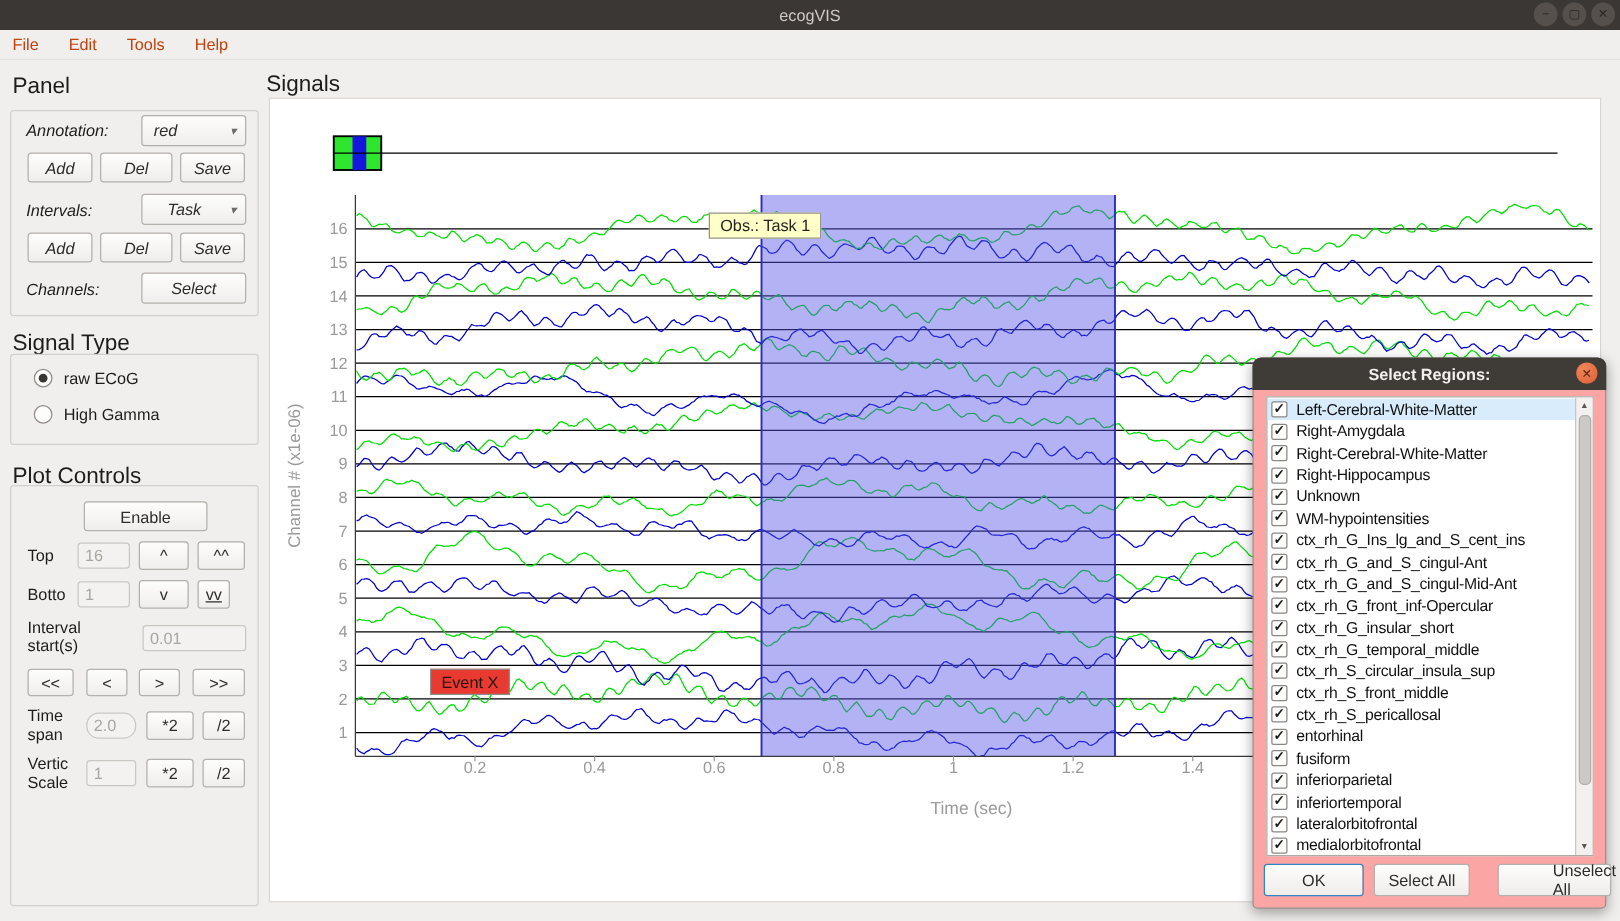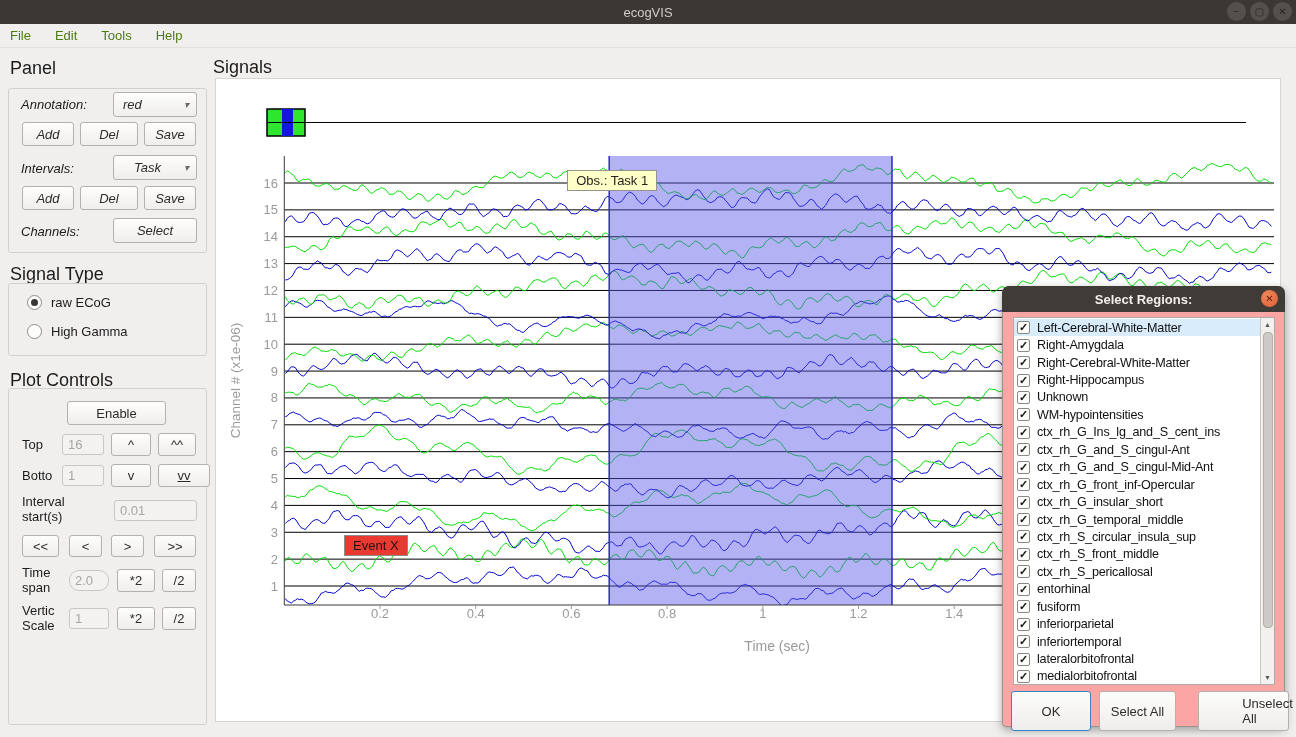--- a/index.html
+++ b/index.html
@@ -7,21 +7,21 @@
   body { font-family:"Liberation Sans", sans-serif; background:#f1efee; position:relative; font-size:13px; color:#1c1c1c; }
 
   
   .titlebar { position:absolute; left:0; top:0; width:1296px; height:24px; background:#3b3734; display:flex; align-items:center; justify-content:center; }
   .titlebar .title { color:#cfcac5; font-size:13px; }
   .winbtns { position:absolute; right:4px; top:2px; display:flex; gap:4px; }
   .winbtn { width:19px; height:19px; border-radius:50%; background:#55504c; color:#2a2623; display:flex; align-items:center; justify-content:center; font-size:10px; line-height:1; cursor:default; }
 
   
   .menubar { position:absolute; left:0; top:24px; width:1296px; height:24px; background:#f1efee; border-bottom:1px solid #e3e0dd; display:flex; align-items:center; padding-left:10px; gap:24px; }
-  .menu-item { font-size:13px; color:#4d7c0f; }
+  .menu-item { font-size:13px; color:#c2410c; }
 
   
   .heading { position:absolute; font-size:18px; color:#1c1c1c; }
 
   
   .groupbox { position:absolute; border:1px solid #d3d0cc; border-radius:3px; background:#f1efee; }
 
   
   .btn { position:absolute; display:flex; align-items:center; justify-content:center; background:linear-gradient(#fdfdfc,#f0eeec); border:1px solid #b4b0ab; border-radius:3px; font-size:13px; color:#2e2c2a; cursor:default; }
   .dd  { position:absolute; display:flex; align-items:center; justify-content:space-between; background:linear-gradient(#fdfdfc,#f0eeec); border:1px solid #b4b0ab; border-radius:3px; font-size:13px; color:#2e2c2a; padding:0 7px 0 9px; }
@@ -46,21 +46,21 @@
   .dialog-close { position:absolute; right:7px; top:4px; width:17px; height:17px; border-radius:50%; background:radial-gradient(circle at 35% 30%, #f0855a, #dd5f35); color:#5d2410; font-size:10px; display:flex; align-items:center; justify-content:center; }
   .regions-list { position:absolute; left:10px; top:30px; width:262px; height:368px; background:#ffffff; border:1px solid #aeaaa6; overflow:hidden; }
   .region-row { display:flex; align-items:center; height:17.45px; padding-left:3px; gap:7px; }
   .region-row.selected { background:#d9ecfb; }
   .cb { width:13px; height:13px; min-width:13px; background:#fdfdfc; border:1px solid #8b8783; border-radius:2px; display:flex; align-items:center; justify-content:center; font-size:11px; line-height:1; color:#1a1a1a; font-weight:bold; }
   .region-label { font-size:12.6px; color:#111; white-space:nowrap; letter-spacing:-0.2px; }
   .vscroll { position:absolute; right:0; top:0; width:14px; height:100%; background:#f2f1f0; border-left:1px solid #c9c6c2; display:flex; flex-direction:column; align-items:center; }
   .vscroll .sarrow { height:13px; width:14px; display:flex; align-items:center; justify-content:center; font-size:7px; color:#5a5652; }
   .vscroll .thumb { width:10px; border-radius:4px; background:#cdc9c5; border:1px solid #b2aeaa; flex:0 0 auto; height:296px; margin-top:1px; }
   .vscroll .spacer { flex:1; }
-  .dlg-btn { position:absolute; top:404px; height:40px; display:flex; align-items:center; justify-content:center; background:linear-gradient(#fdfdfc,#efedeb); border:1px solid #b4b0ab; border-radius:3px; font-size:13px; color:#2e2c2a; }
+  .dlg-btn { position:absolute; top:404px; height:26px; display:flex; align-items:center; justify-content:center; background:linear-gradient(#fdfdfc,#efedeb); border:1px solid #b4b0ab; border-radius:3px; font-size:13px; color:#2e2c2a; }
   .dlg-btn.focused { border:1.5px solid #3584c6; }
 </style>
 </head>
 <body>
 
 <div class="titlebar">
   <span class="title">ecogVIS</span>
   <div class="winbtns">
       <span class="winbtn">−</span>
       <span class="winbtn">▢</span>
@@ -119,21 +119,21 @@
   <div class="btn" style="left:58px; top:12px; width:99px; height:24px;">Enable</div>
 
   <span class="lbl" style="left:13px; top:48px;">Top</span>
   <input class="inp" style="left: 53px; top: 45px; width: 42px; height: 21px;" disabled="" value="16">
   <div class="btn" style="left:102px; top:44px; width:40px; height:23px;">^</div>
   <div class="btn" style="left:149px; top:44px; width:38px; height:23px;">^^</div>
 
   <span class="lbl" style="left:13px; top:79px;">Botto</span>
   <input class="inp" style="left: 53px; top: 76px; width: 42px; height: 21px;" disabled="" value="1">
   <div class="btn" style="left:102px; top:75px; width:40px; height:23px;">v</div>
-  <div class="btn" style="left:149px; top:75px; width:52px; height:23px;text-decoration:underline;">vv</div>
+  <div class="btn" style="left:149px; top:75px; width:26px; height:23px;text-decoration:underline;">vv</div>
 
   <span class="lbl" style="left:13px; top:105px; width:60px;">Interval start(s)</span>
   <input class="inp" style="left: 105px; top: 111px; width: 83px; height: 21px;" disabled="" value="0.01">
 
   <div class="btn" style="left:13px; top:146px; width:37px; height:22px;">&lt;&lt;</div>
   <div class="btn" style="left:60px; top:146px; width:33px; height:22px;">&lt;</div>
   <div class="btn" style="left:102px; top:146px; width:33px; height:22px;">&gt;</div>
   <div class="btn" style="left:145px; top:146px; width:42px; height:22px;">&gt;&gt;</div>
 
   <span class="lbl" style="left:13px; top:176px; width:44px;">Time span</span>

